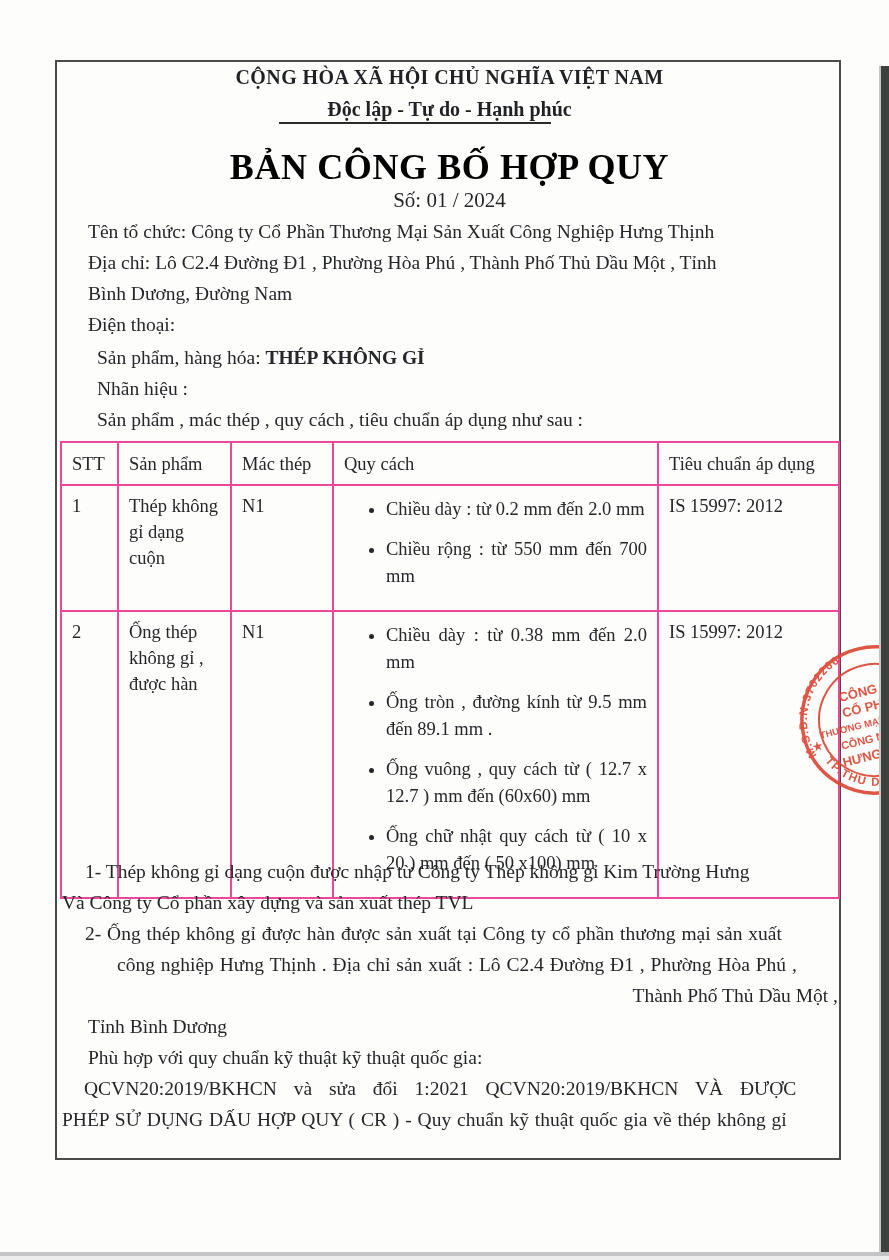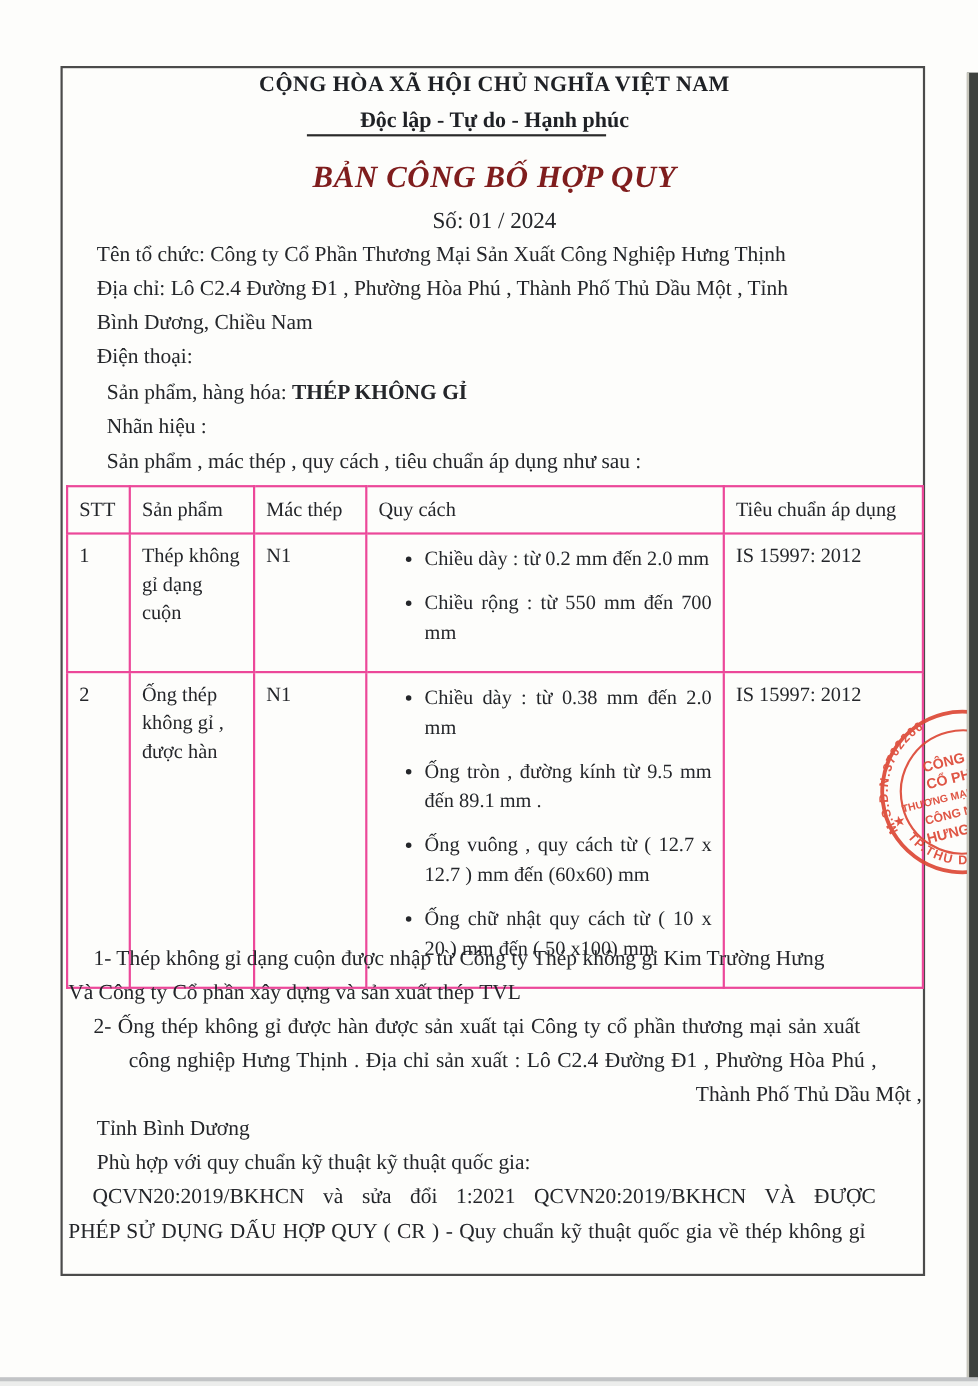--- a/index.html
+++ b/index.html
@@ -8,21 +8,21 @@
     font-family:"Liberation Serif","DejaVu Serif",serif;color:#24262a;
     overflow:hidden;
   }
   .frame{position:absolute;left:55px;top:60px;width:786px;height:1100px;
     border:2px solid #4b4b4b;box-sizing:border-box;background:transparent;}
   .center-line{position:absolute;left:56px;width:787px;text-align:center;}
   .nat-title{top:66px;font-weight:bold;font-size:20px;letter-spacing:.4px;color:#1f2125;}
   .motto{top:98px;font-weight:bold;font-size:20px;color:#1f2125;}
   .motto-inner{position:relative;display:inline-block;}
   .motto-underline{position:absolute;left:-48px;bottom:-3px;width:272px;height:2px;background:#2a2a2a;}
-  .doc-title{top:146px;font-weight:bold;font-size:28px;letter-spacing:.6px;color:#7f1d1d;font-style:italic;}
+  .doc-title{top:146px;font-weight:bold;font-size:36px;letter-spacing:.6px;color:#000000;}
   .doc-number{top:188px;font-size:21px;}
   .info{position:absolute;left:88px;top:216px;width:712px;font-size:19.5px;line-height:31px;}
   .info .ln{white-space:nowrap;}
   .ind{margin-left:9px;}
   .bold{font-weight:bold;}
   .gap-sm{margin-top:2px;}
   table.spec{
     position:absolute;left:60px;top:441px;width:778px;border-collapse:collapse;
     font-size:18.5px;table-layout:fixed;
   }
@@ -57,21 +57,21 @@
       <span class="motto-underline"></span>
     </span>
   </div>
 
   <div class="center-line doc-title">BẢN CÔNG BỐ HỢP QUY</div>
   <div class="center-line doc-number">Số: 01 / 2024</div>
 
   <div class="info">
     <div class="ln">Tên tổ chức: Công ty Cổ Phần Thương Mại Sản Xuất Công Nghiệp Hưng Thịnh</div>
     <div class="ln">Địa chỉ: Lô C2.4 Đường Đ1 , Phường Hòa Phú , Thành Phố Thủ Dầu Một , Tỉnh</div>
-    <div class="ln">Bình Dương, Chiều Nam</div>
+    <div class="ln">Bình Dương, Đường Nam</div>
     <div class="ln">Điện thoại:</div>
     <div class="ln ind gap-sm">
       <span>Sản phẩm, hàng hóa:</span>
       <span class="bold">THÉP KHÔNG GỈ</span>
     </div>
     <div class="ln ind">Nhãn hiệu :</div>
     <div class="ln ind">Sản phẩm , mác thép , quy cách , tiêu chuẩn áp dụng như sau :</div>
   </div>
 
   <table class="spec">

